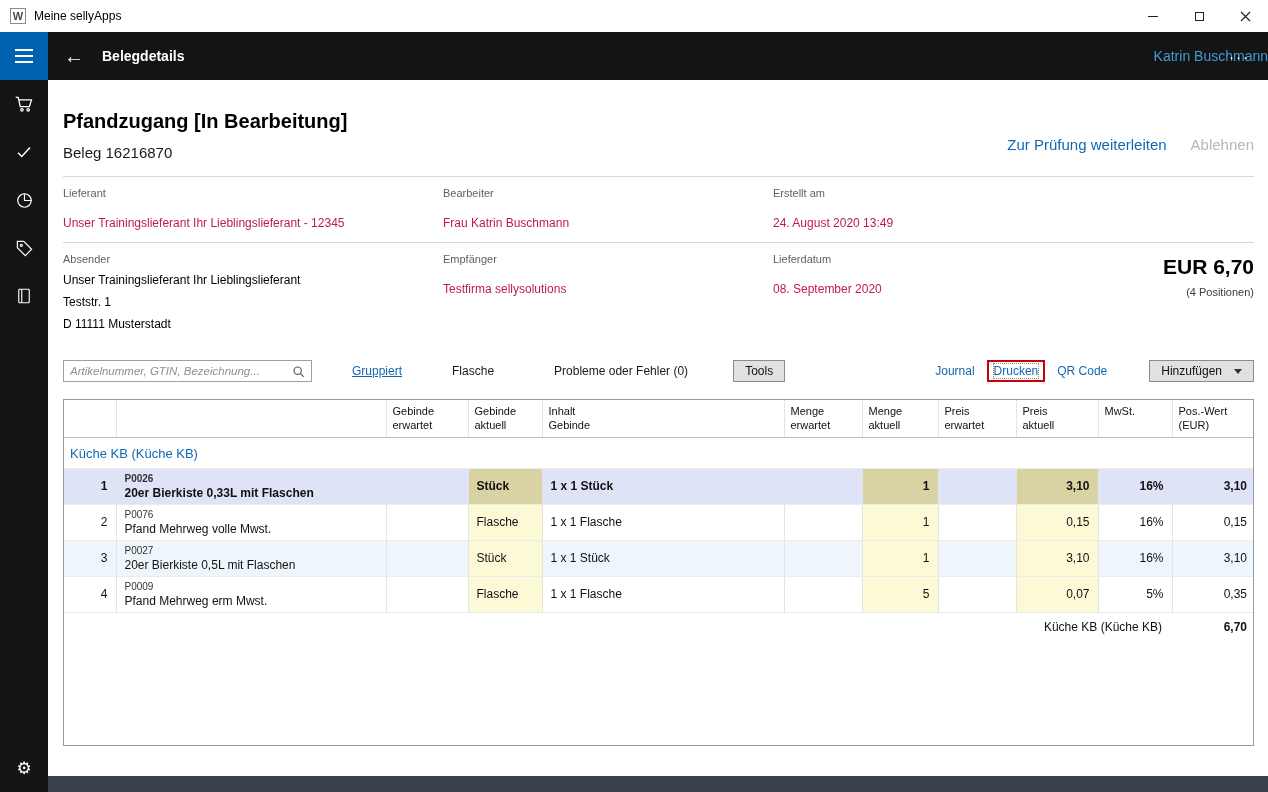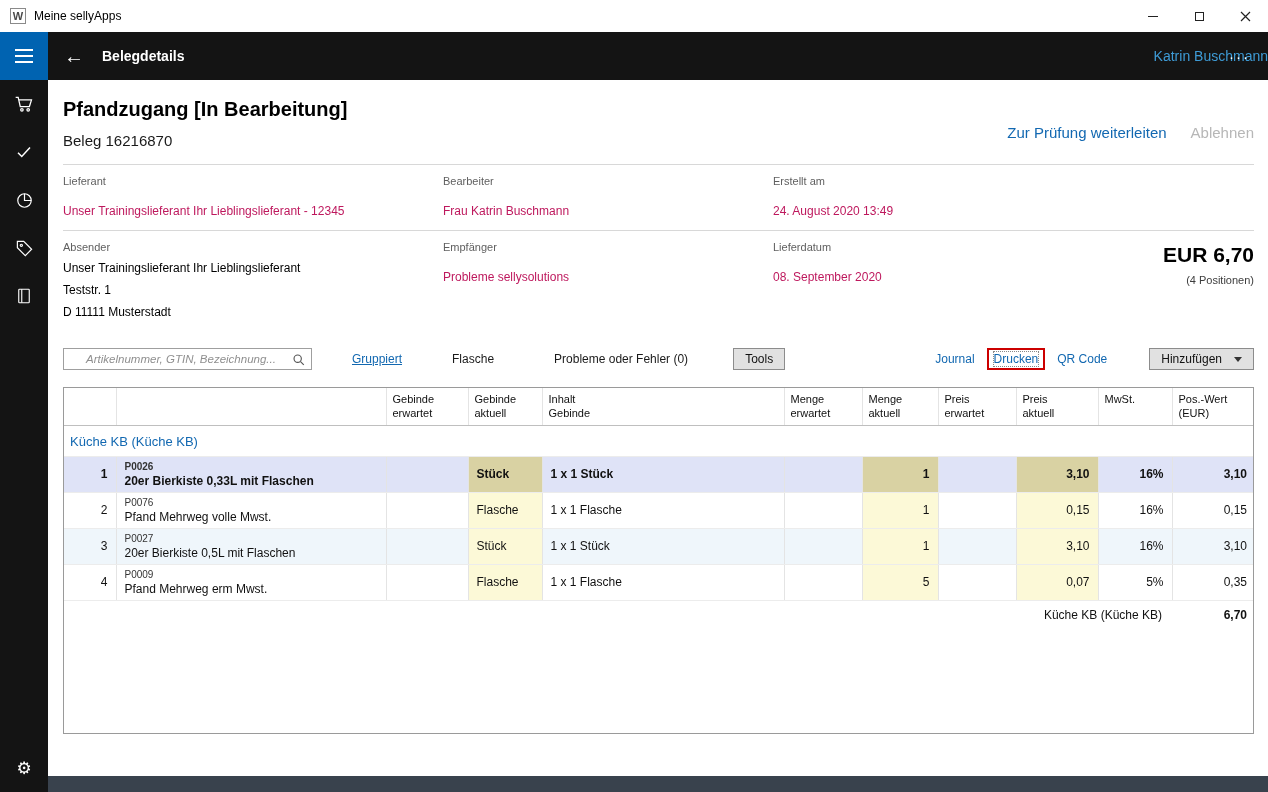--- a/index.html
+++ b/index.html
@@ -34,21 +34,21 @@
   .more-btn { margin-left: auto; margin-right: 18px; color: #fff; font-size: 15px; letter-spacing: 2px; z-index: 2; }
 
   
   .sidebar { position: absolute; left: 0; top: 80px; width: 48px; bottom: 0; background: #141414; }
   .side-icon { width: 48px; height: 48px; display: flex; align-items: center; justify-content: center; }
   .side-icon.settings { position: absolute; bottom: 0; left: 0; }
   .side-icon .uglyph { font-family: "DejaVu Sans", sans-serif; color: #fff; font-size: 17px; }
 
   
   .main { position: absolute; left: 48px; top: 80px; right: 0; bottom: 0; background: #fff;
-    padding: 4px 14px 0 15px; }
+    padding: 16px 14px 0 15px; }
   .bottombar { position: absolute; left: 48px; right: 0; bottom: 0; height: 16px; background: var(--bottom_bar, #39424D); z-index: 5; }
 
   .doc-head { display: flex; justify-content: space-between; padding-top: 14px; }
   .doc-title { font-size: 20px; font-weight: bold; color: #000; }
   .doc-beleg { font-size: 15px; margin-top: 11px; color: #1a1a1a; }
   .doc-actions { display: flex; gap: 24px; margin-top: 26px; align-items: flex-start; }
   .link { color: var(--link, #1268B1); font-size: 15px; cursor: pointer; }
   .link-disabled { color: #b7b7b7; font-size: 15px; }
 
   .hr { border-top: 1px solid #d8d8d8; margin-top: 15px; }
@@ -60,21 +60,21 @@
   .addr-line { font-size: 12px; color: #000; margin-top: 8px; }
   .total-block { text-align: right; }
   .total-amount { font-size: 21px; font-weight: bold; color: #000; margin-top: 2px; }
   .total-positions { font-size: 11px; color: #3c3c3c; margin-top: 7px; }
 
   
   .toolbar { display: flex; align-items: center; margin-top: 14px; height: 24px; font-size: 12px; }
   .search-box { width: 249px; height: 22px; border: 1px solid #9f9f9f; background: #fff;
     display: flex; align-items: center; padding: 0 6px; }
   .search-box input { flex: 1; border: none; outline: none; font-size: 11.5px; min-width: 0;
-    font-family: "Liberation Sans", sans-serif; text-align: center; }
+    font-family: "Liberation Sans", sans-serif; }
   .search-box input::placeholder { color: #8f8f8f; font-style: italic; }
   .tb-link { color: var(--link, #1268B1); }
   .tb-text { color: #1a1a1a; }
   .underlined { text-decoration: underline; }
   .btn { background: #e1e1e1; border: 1px solid #8c8c8c; padding: 3px 11px; font-size: 12px;
     color: #111; display: inline-flex; align-items: center; }
   .drucken-wrap { border: 2px solid var(--annotation, #CC0000); padding: 2px 5px; margin: 0 12px; }
   .drucken-wrap .tb-link { outline: 1px dotted #8a8a8a; }
   .caret { width: 0; height: 0; border-left: 4px solid transparent; border-right: 4px solid transparent;
     border-top: 5px solid #333; margin-left: 12px; }
@@ -210,21 +210,21 @@
 
   <div class="addr-grid">
     <div>
       <div class="field-label">Absender</div>
       <div class="addr-line">Unser Trainingslieferant Ihr Lieblingslieferant</div>
       <div class="addr-line">Teststr. 1</div>
       <div class="addr-line">D 11111 Musterstadt</div>
     </div>
     <div>
       <div class="field-label">Empfänger</div>
-      <div class="field-value">Probleme sellysolutions</div>
+      <div class="field-value">Testfirma sellysolutions</div>
     </div>
     <div>
       <div class="field-label">Lieferdatum</div>
       <div class="field-value">08. September 2020</div>
     </div>
     <div class="total-block">
       <div class="total-amount">EUR 6,70</div>
       <div class="total-positions">(4 Positionen)</div>
     </div>
   </div>

